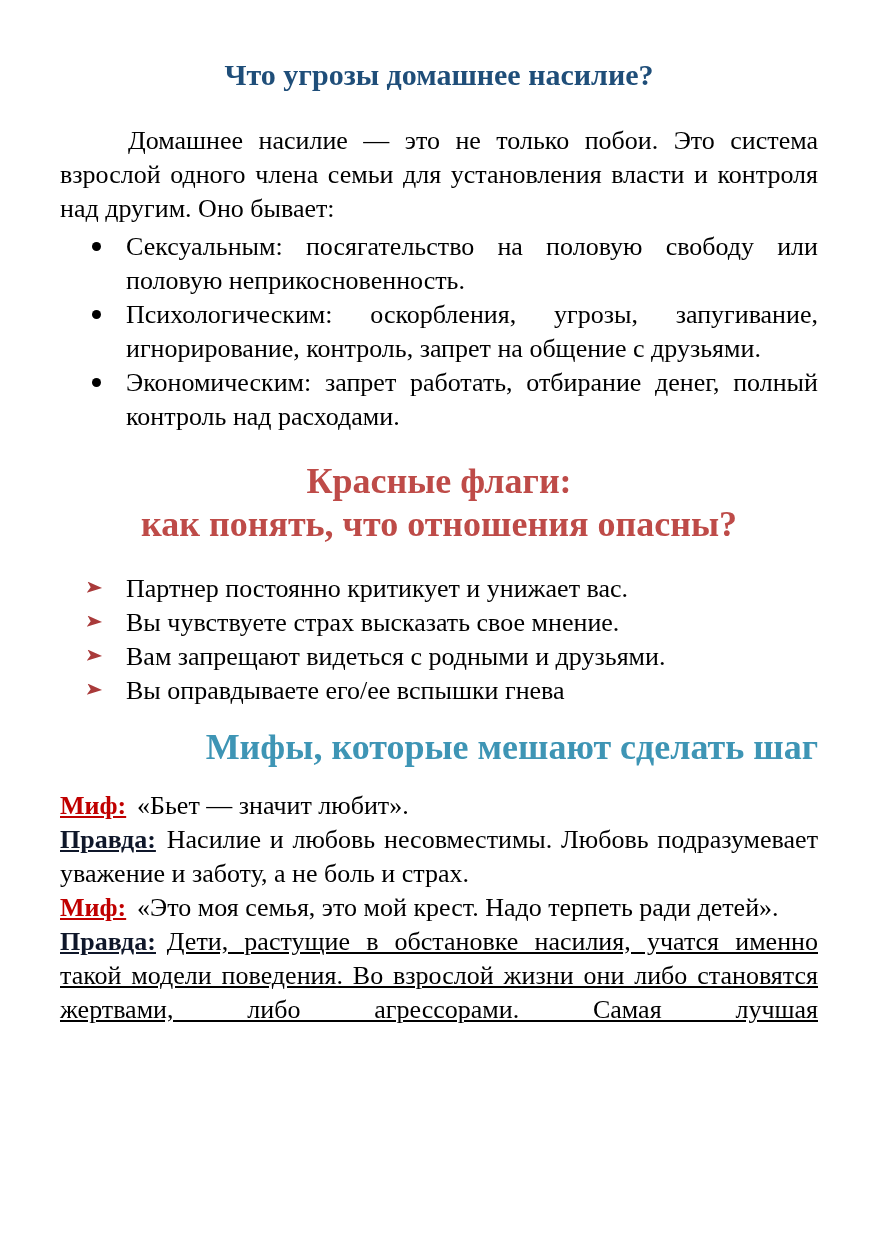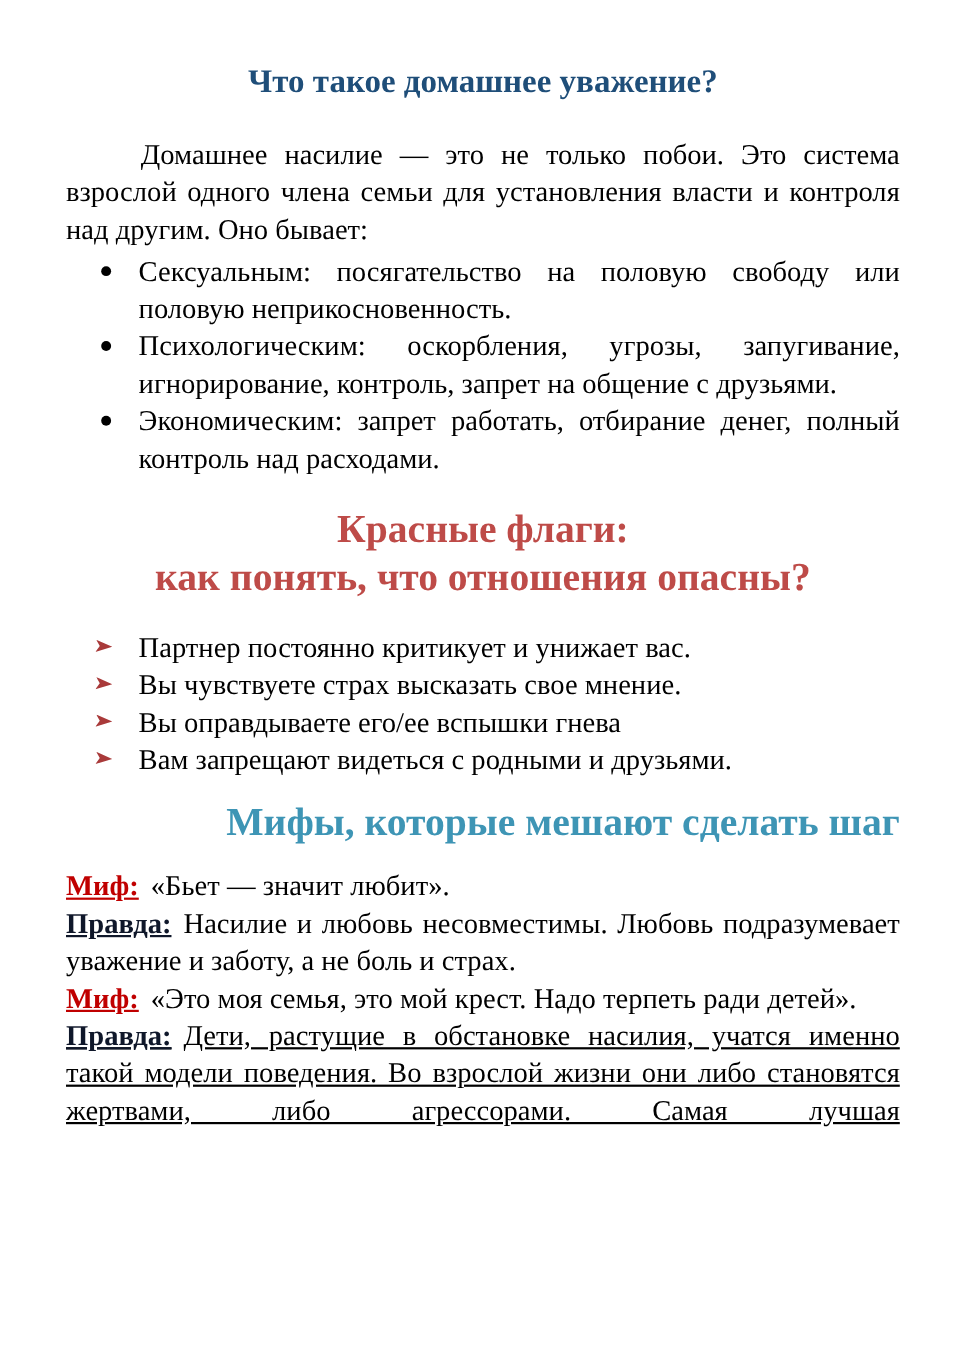--- a/index.html
+++ b/index.html
@@ -96,21 +96,21 @@
     margin-right: 0.42em;
   }
   .label-myth   { color: #C00000; }
   .label-truth  { color: #0f172a; }
 </style>
 </head>
 <body>
 
 <div class="page">
 
-  <h1 class="doc-title">Что такое домашнее уважение?</h1>
+  <h1 class="doc-title">Что угрозы домашнее насилие?</h1>
 
   <p class="body-text intro">Домашнее насилие — это не только побои. Это система взрослой одного члена семьи для установления власти и контроля над другим. Оно бывает:</p>
 
   <ul class="dot-list">
     <li>
       <span class="dot"></span>
       <span>Сексуальным: посягательство на половую свободу или половую неприкосновенность.</span>
     </li>
     <li>
       <span class="dot"></span>
@@ -131,25 +131,25 @@
     <li>
       <span class="pennant"></span>
       <span>Партнер постоянно критикует и унижает вас.</span>
     </li>
     <li>
       <span class="pennant"></span>
       <span>Вы чувствуете страх высказать свое мнение.</span>
     </li>
     <li>
       <span class="pennant"></span>
-      <span>Вы оправдываете его/ее вспышки гнева</span>
+      <span>Вам запрещают видеться с родными и друзьями.</span>
     </li>
     <li>
       <span class="pennant"></span>
-      <span>Вам запрещают видеться с родными и друзьями.</span>
+      <span>Вы оправдываете его/ее вспышки гнева</span>
     </li>
   </ul>
 
   <h2 class="section-heading heading-teal">Мифы, которые мешают сделать шаг</h2>
 
   <p class="myth-para">
     <span class="label label-myth">Миф:</span><span>«Бьет — значит любит».</span>
   </p>
   <p class="myth-para">
     <span class="label label-truth">Правда:</span><span>Насилие и любовь несовместимы. Любовь подразумевает уважение и заботу, а не боль и страх.</span>

